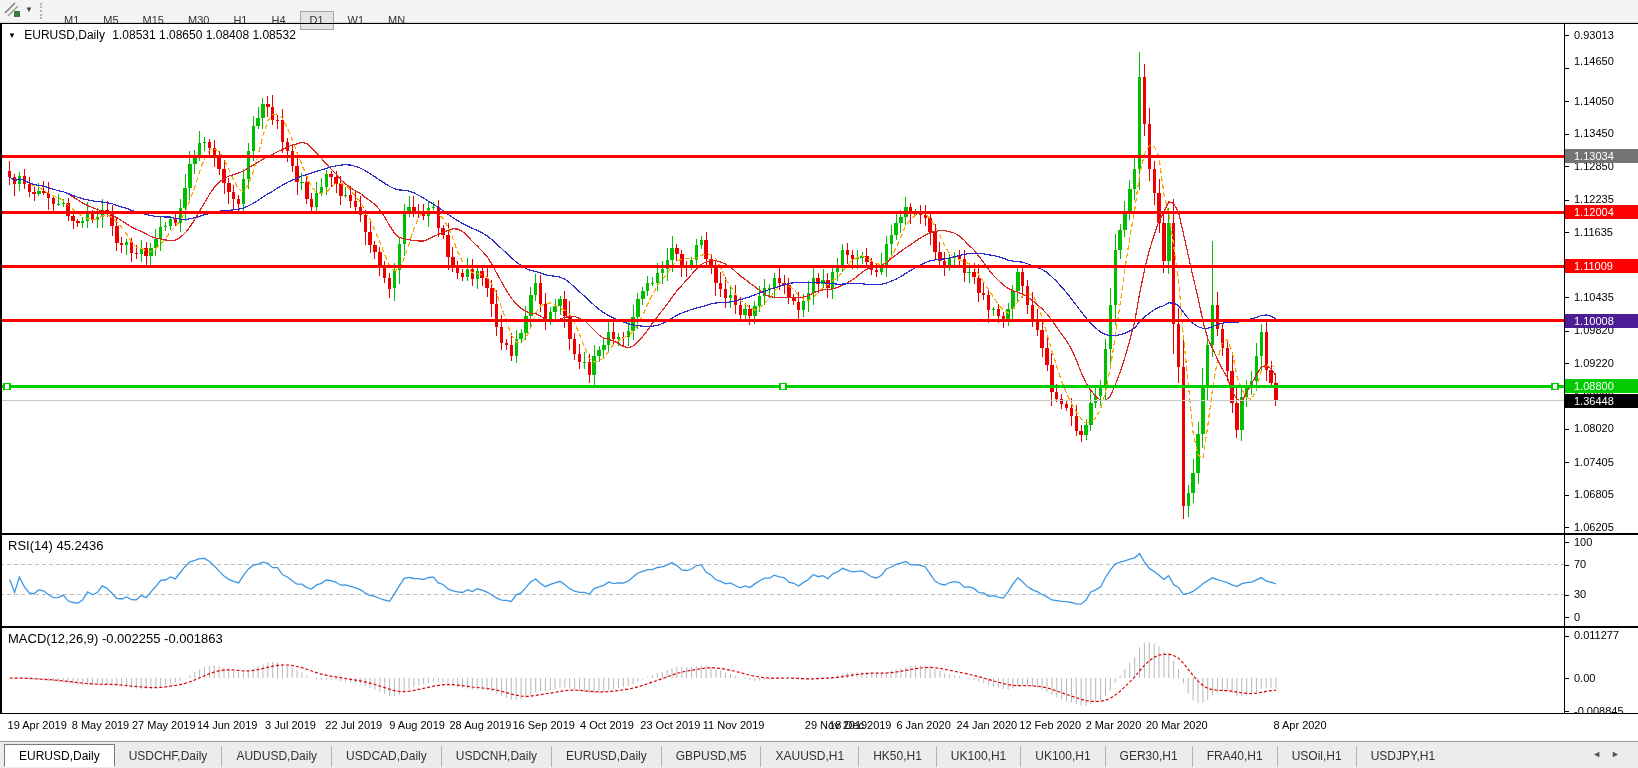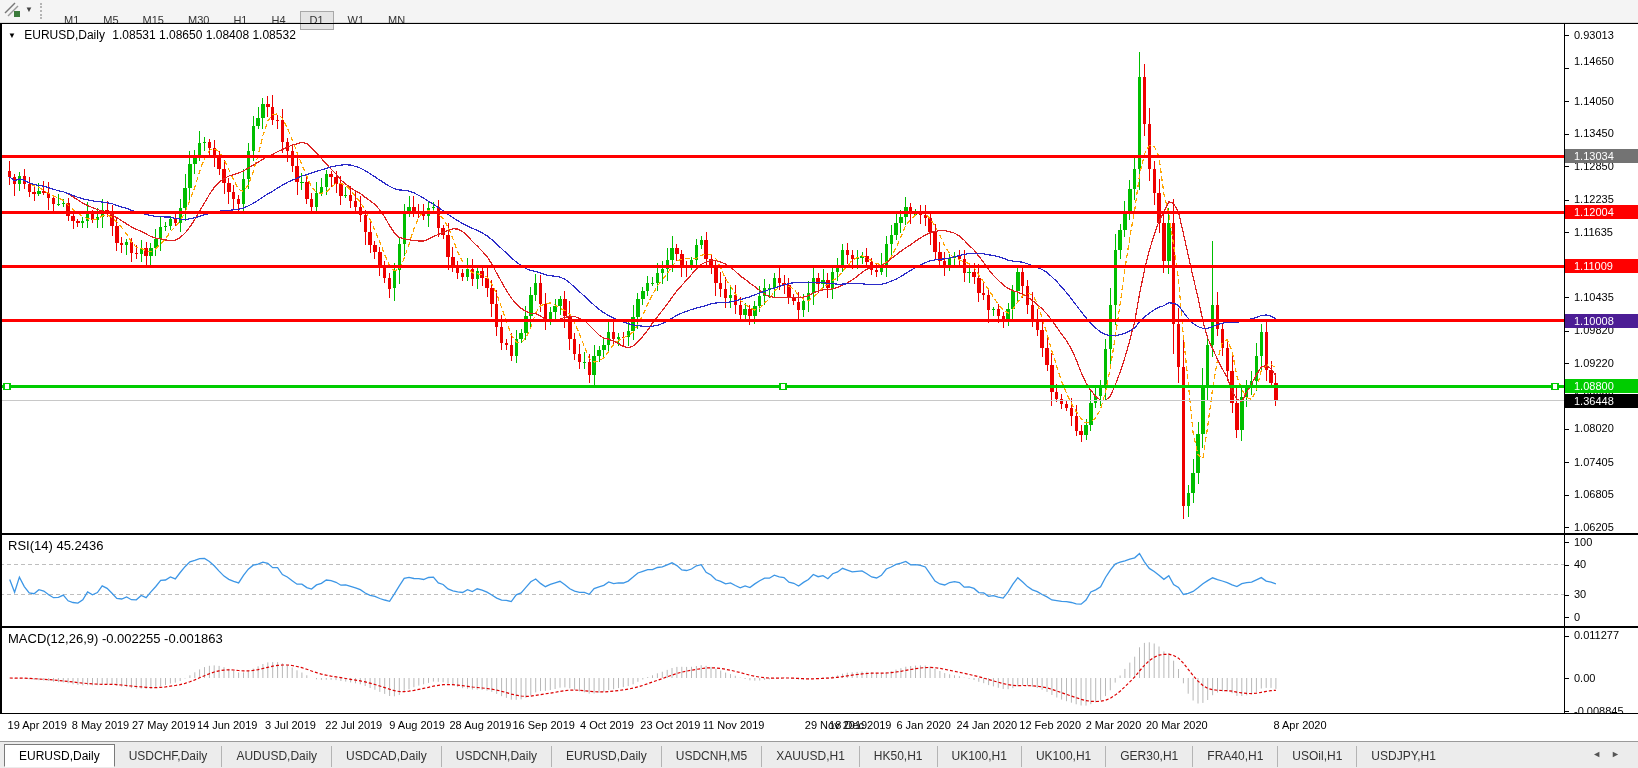--- a/index.html
+++ b/index.html
@@ -934,21 +934,21 @@
       <div class="ptick" style="top:422.1px">1.08020</div>
       <div class="ptm" style="top:462.0px"></div>
       <div class="ptick" style="top:455.5px">1.07405</div>
       <div class="ptm" style="top:494.6px"></div>
       <div class="ptick" style="top:488.1px">1.06805</div>
       <div class="ptm" style="top:527.2px"></div>
       <div class="ptick" style="top:520.7px">1.06205</div>
       <div class="ptm" style="top:542.0px"></div>
       <div class="ptick" style="top:535.5px">100</div>
       <div class="ptm" style="top:564.5px"></div>
-      <div class="ptick" style="top:558.0px">40</div>
+      <div class="ptick" style="top:558.0px">70</div>
       <div class="ptm" style="top:594.5px"></div>
       <div class="ptick" style="top:588.0px">30</div>
       <div class="ptm" style="top:617.0px"></div>
       <div class="ptick" style="top:610.5px">0</div>
       <div class="ptm" style="top:635.9px"></div>
       <div class="ptick" style="top:629.4px">0.011277</div>
       <div class="ptm" style="top:678.0px"></div>
       <div class="ptick" style="top:671.5px">0.00</div>
       <div class="ptm" style="top:711.0px"></div>
       <div class="ptick" style="top:704.5px">-0.008845</div>
@@ -984,21 +984,21 @@
     </div>
 
   <div class="tabbar">
     <div class="tabs" id="tabs">
         <div class="tab active">EURUSD,Daily</div>
         <div class="tab">USDCHF,Daily</div>
         <div class="tab">AUDUSD,Daily</div>
         <div class="tab">USDCAD,Daily</div>
         <div class="tab">USDCNH,Daily</div>
         <div class="tab">EURUSD,Daily</div>
-        <div class="tab">USDCNH,M5</div>
+        <div class="tab">GBPUSD,M5</div>
         <div class="tab">XAUUSD,H1</div>
         <div class="tab">HK50,H1</div>
         <div class="tab">UK100,H1</div>
         <div class="tab">UK100,H1</div>
         <div class="tab">GER30,H1</div>
         <div class="tab">FRA40,H1</div>
         <div class="tab">USOil,H1</div>
         <div class="tab">USDJPY,H1</div>
       </div>
     <div class="tab-arrows"><span>◄</span><span>►</span></div>

